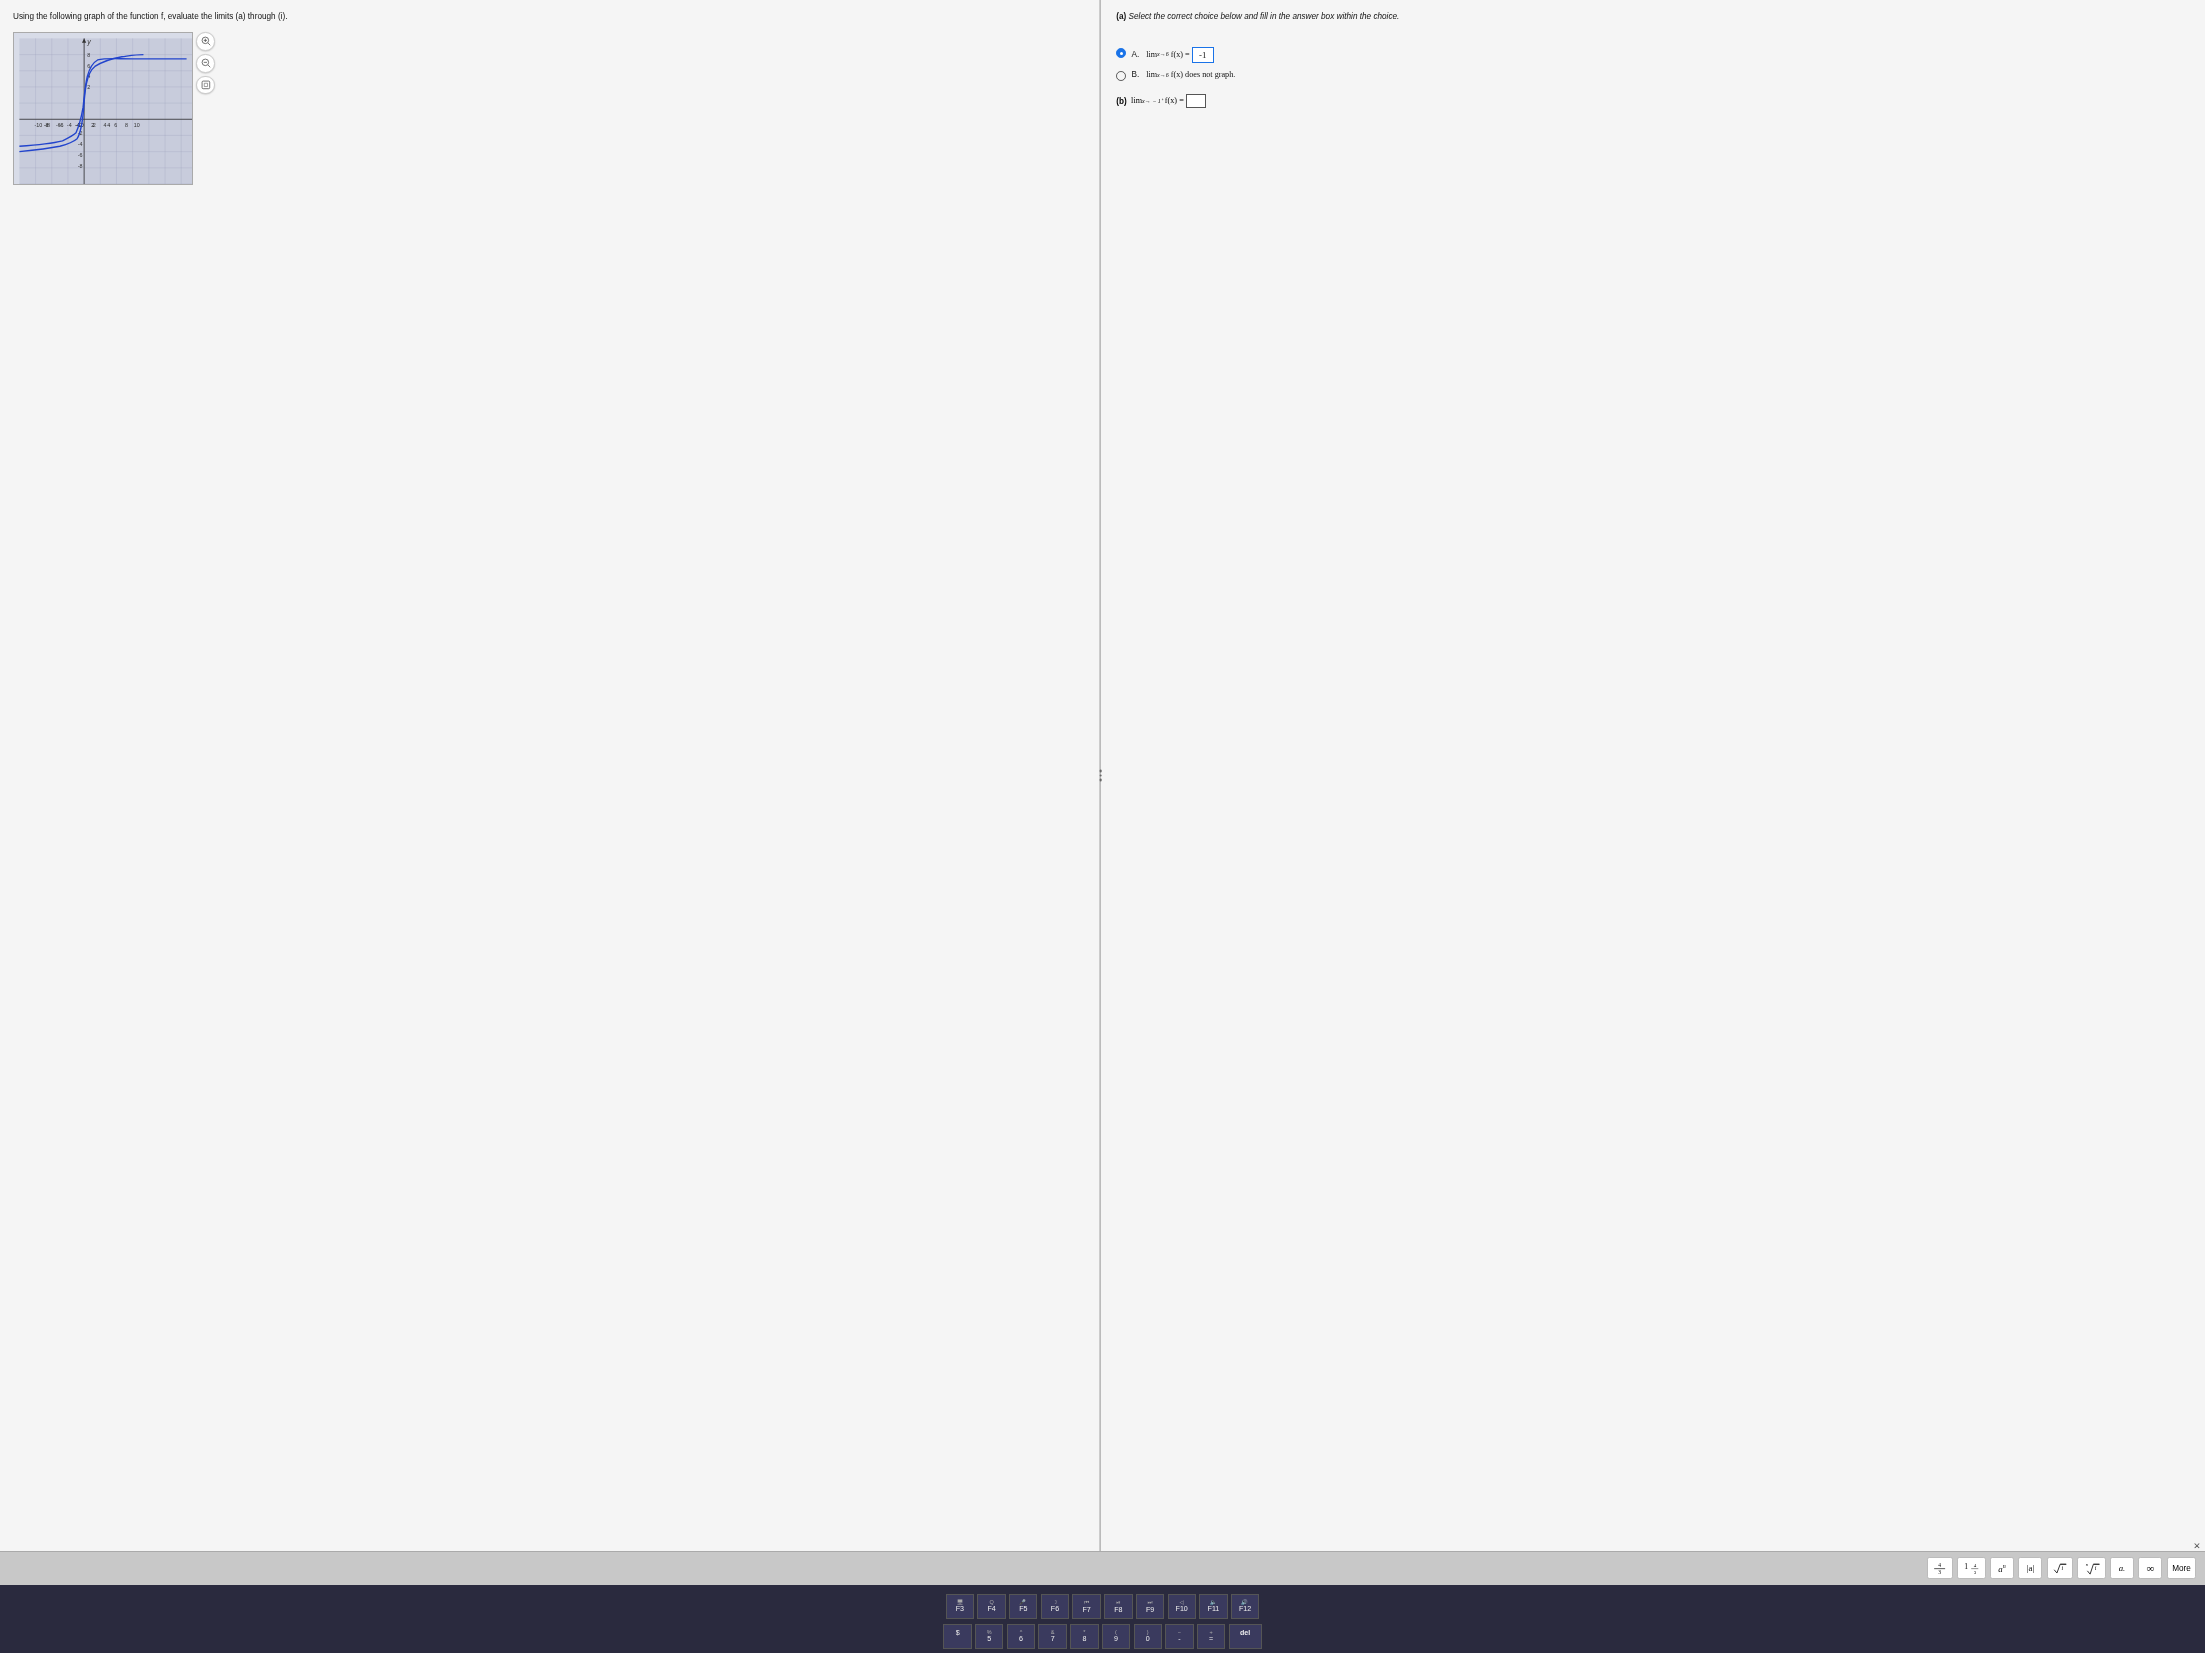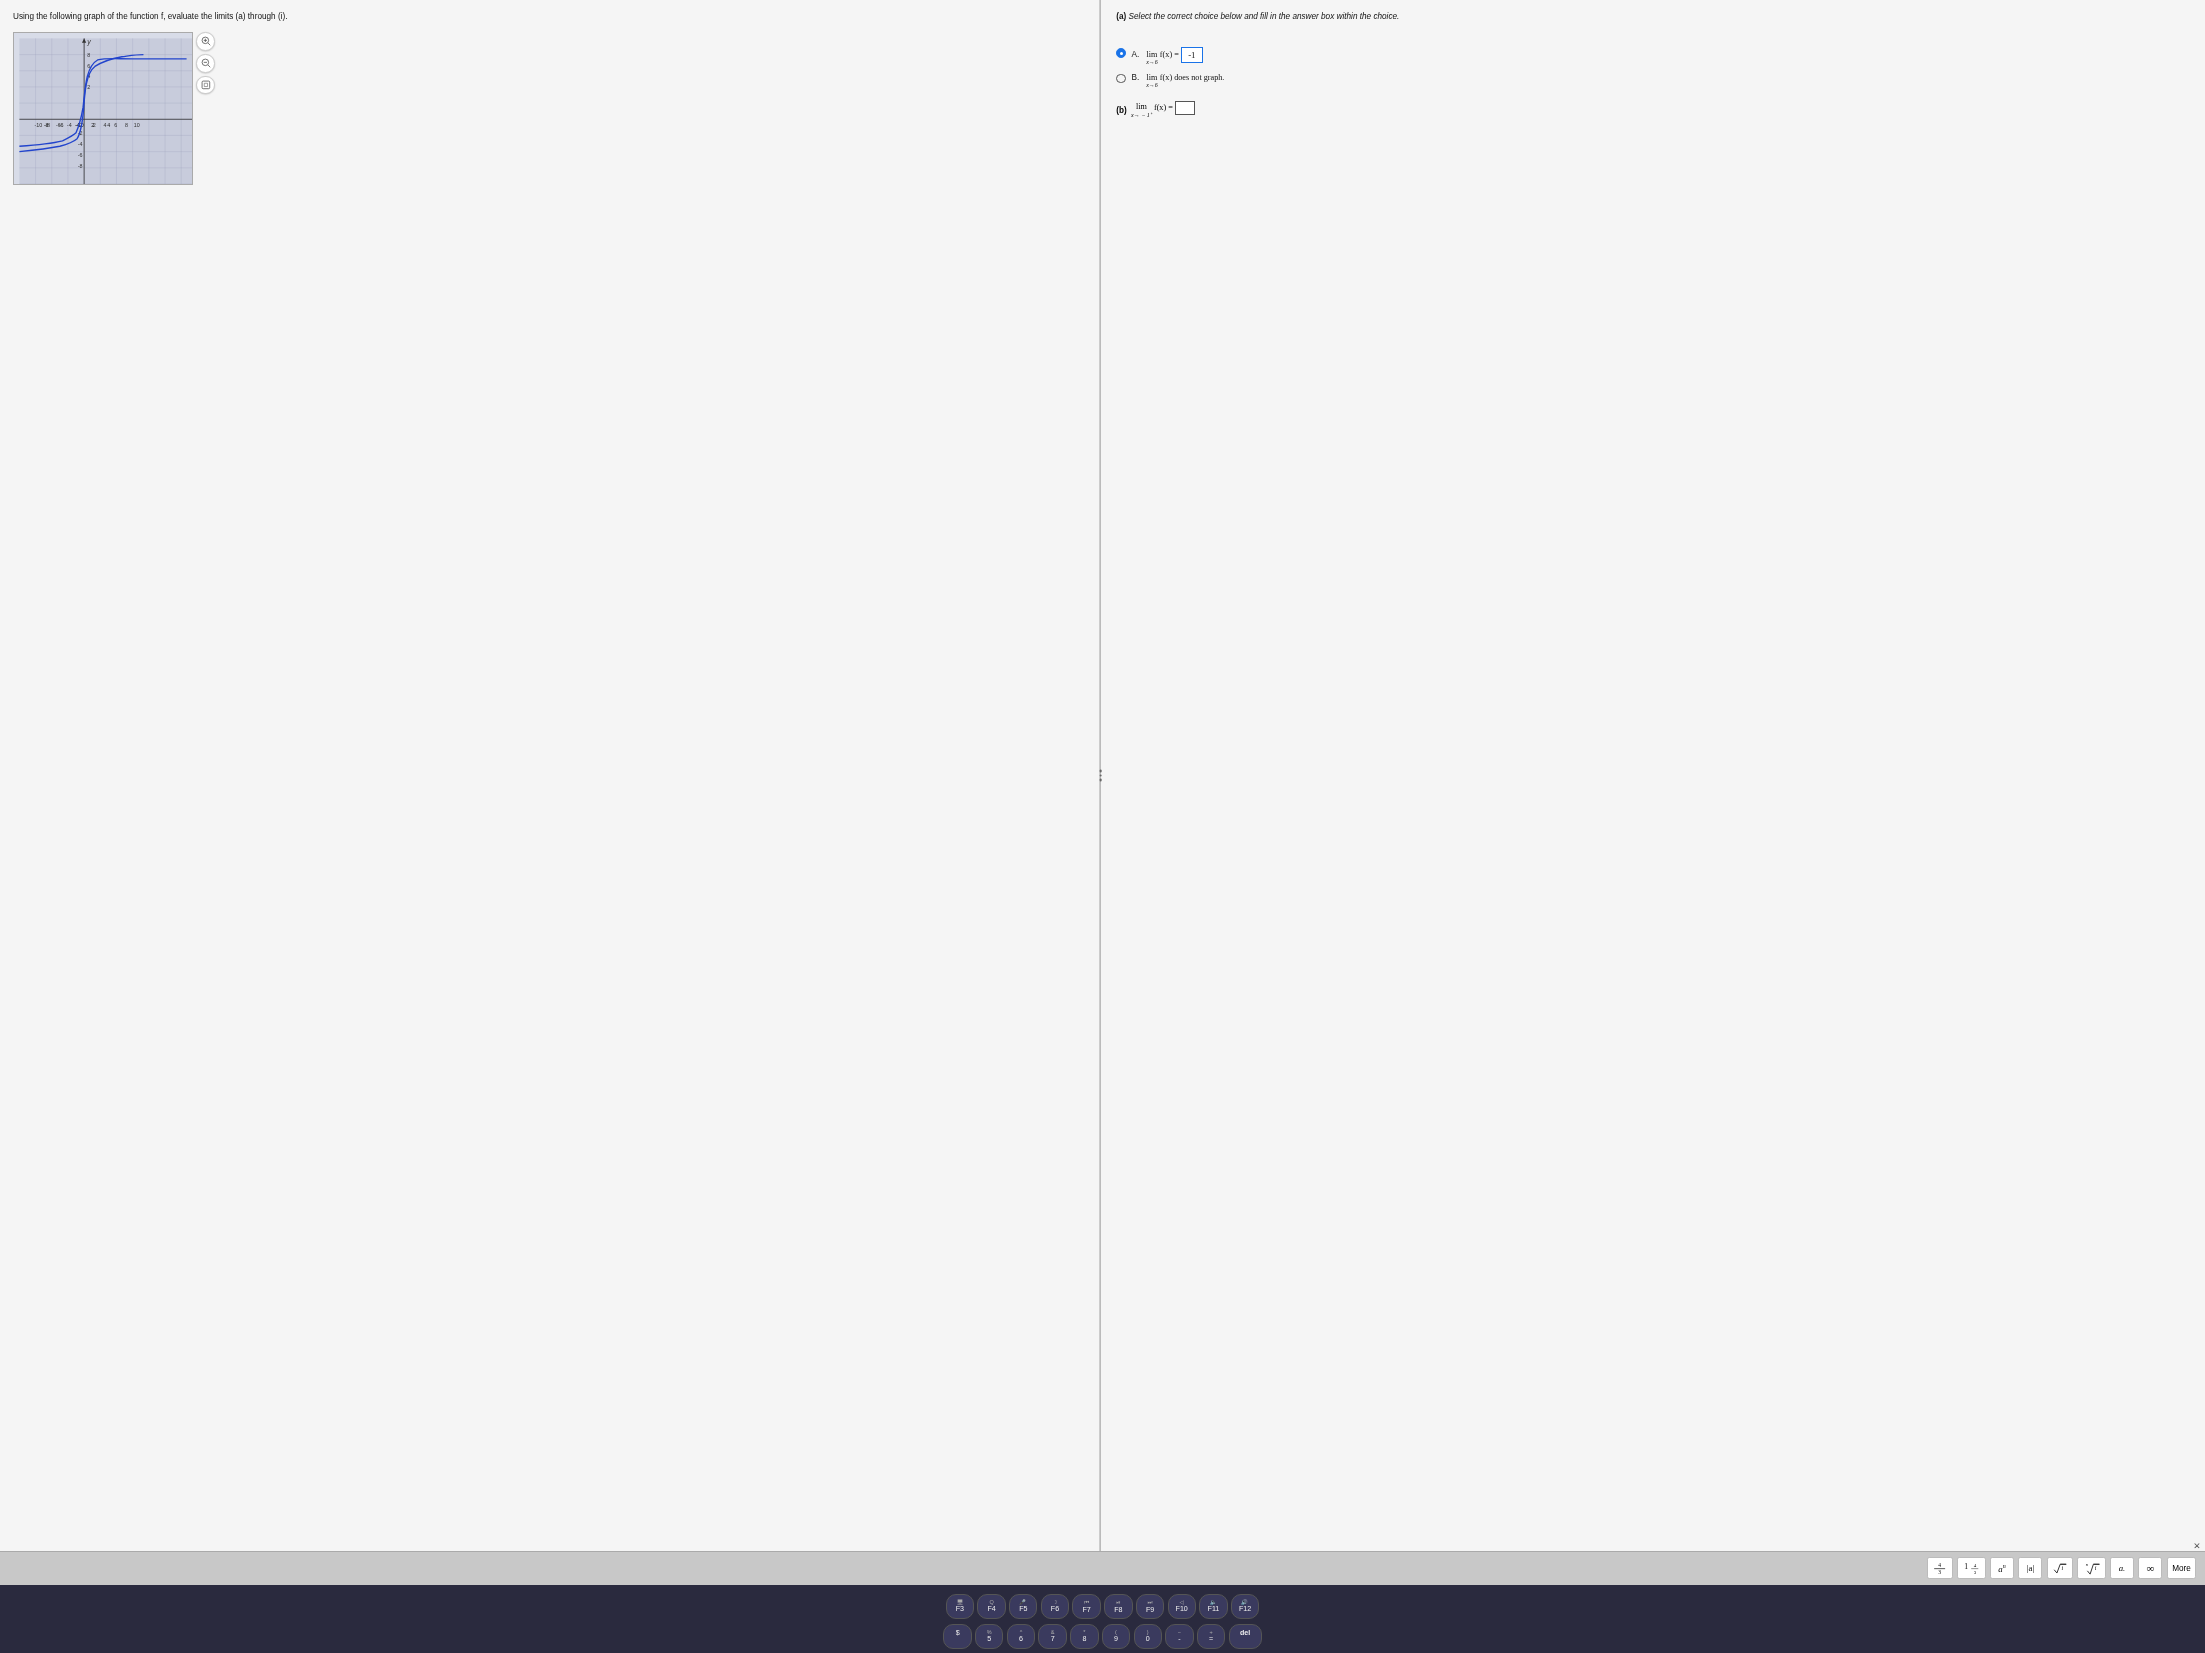--- a/index.html
+++ b/index.html
@@ -268,21 +268,21 @@
 
     .keyboard-row {
       display: flex;
       gap: 3.3px;
       justify-content: center;
     }
 
     .key {
       background: #3a3a5e;
       border: 0.5px solid #555;
-      border-radius: 10px;
+      border-radius: 0;
       color: #ddd;
       font-family: Arial, sans-serif;
       font-size: 6.6px;
       padding: 4.4px 5.5px;
       cursor: pointer;
       display: flex;
       flex-direction: column;
       align-items: center;
       min-width: 28.4px;
     }
@@ -318,21 +318,21 @@
     .dot {
       width: 2.7px;
       height: 2.7px;
       border-radius: 50%;
       background: #666;
     }
 
     
     .lim-block {
       display: inline-flex;
-      flex-direction: column;
+      flex-direction: row;
       align-items: center;
       font-family: 'Times New Roman', Times, serif;
       font-style: italic;
     }
 
     .lim-word {
       font-style: normal;
       font-weight: normal;
     }
 

